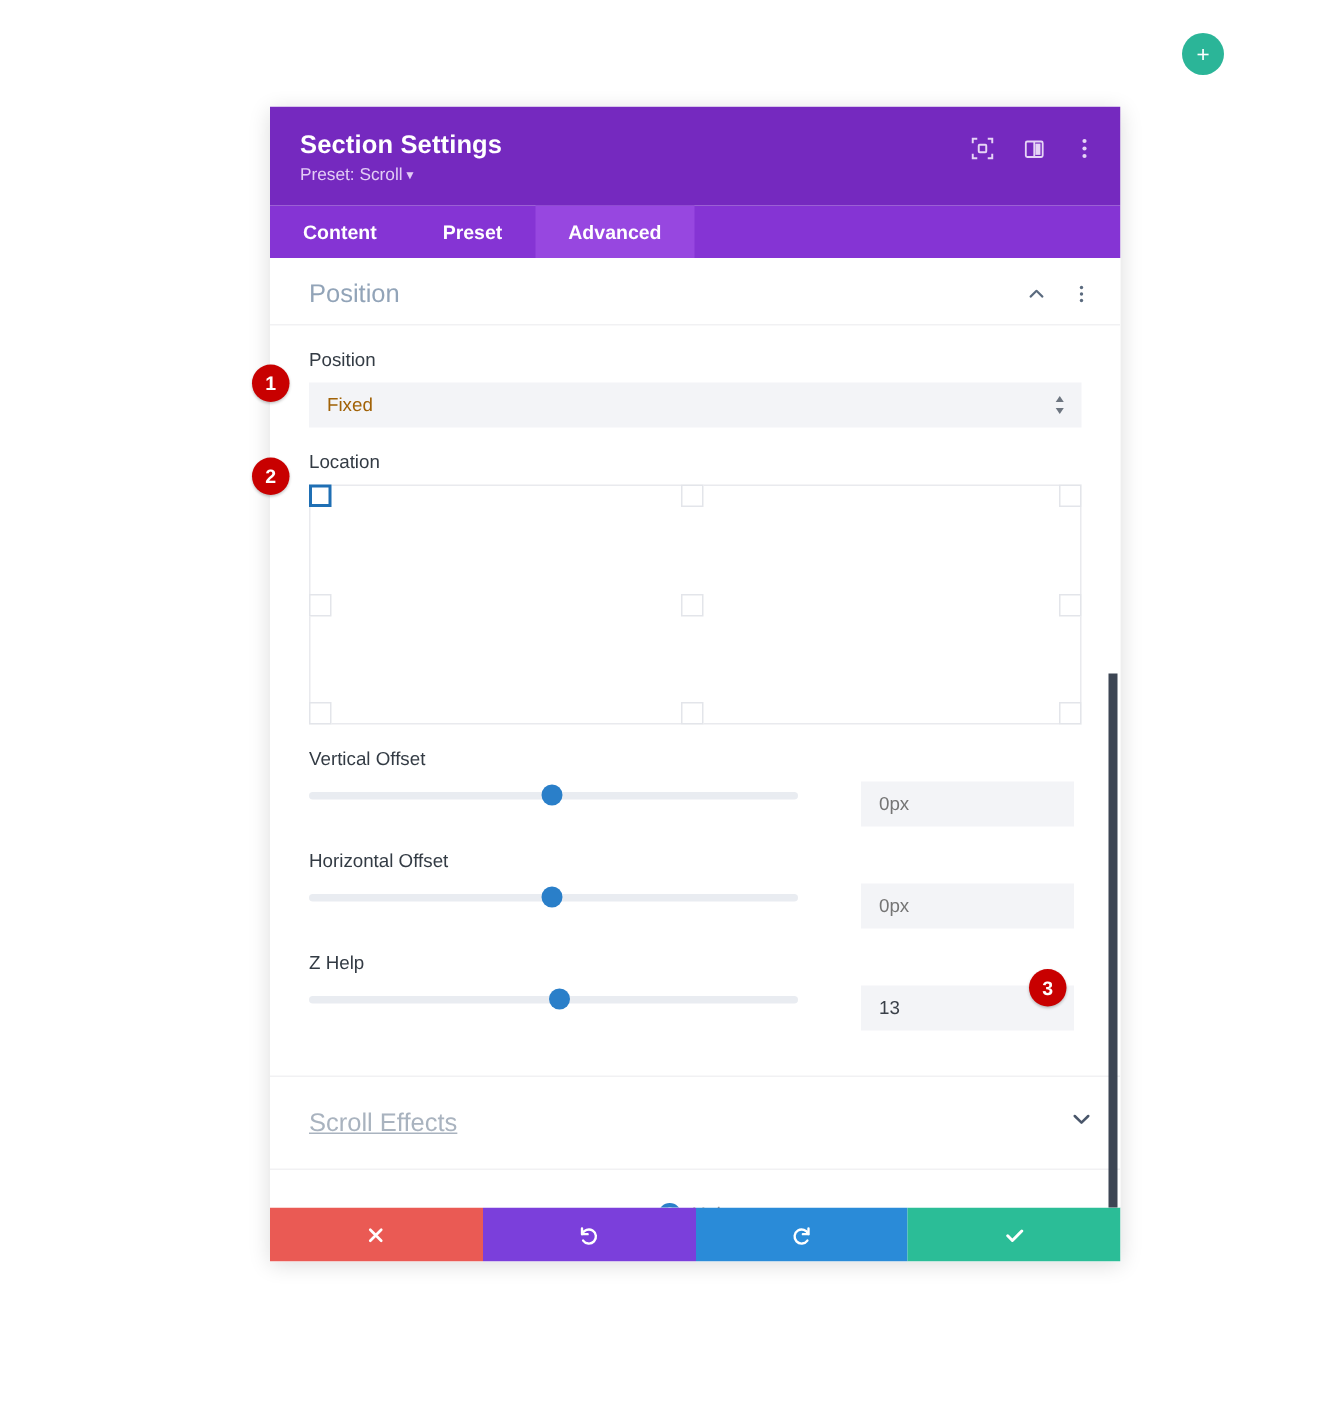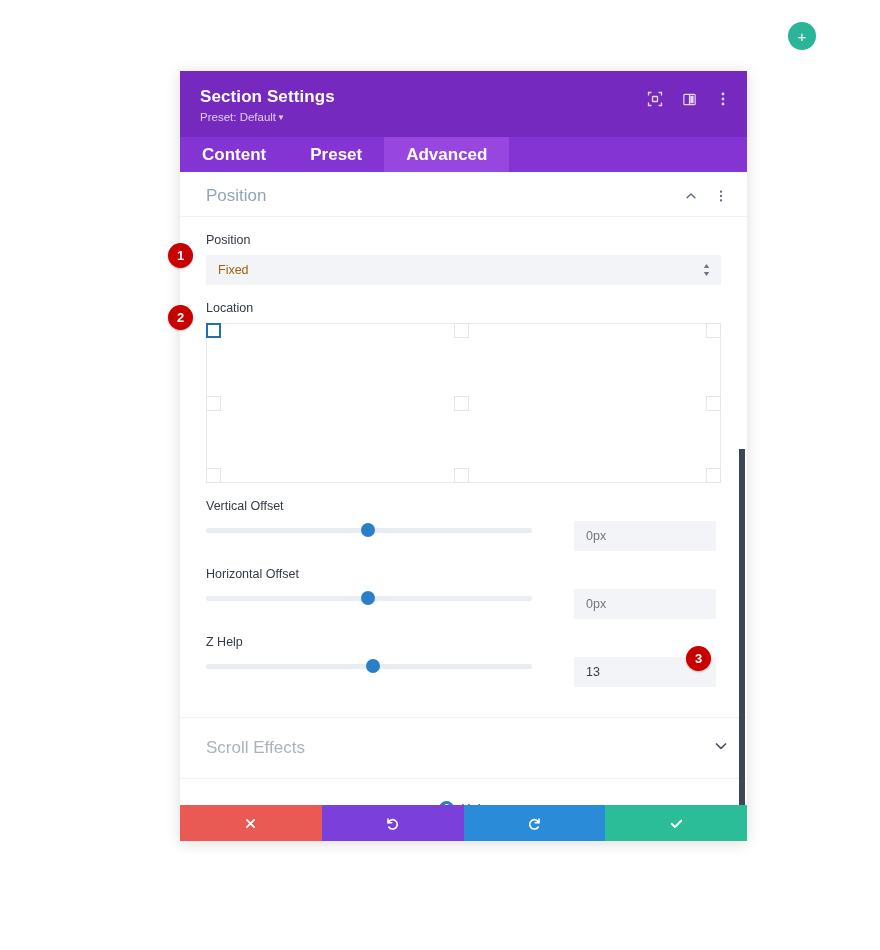--- a/index.html
+++ b/index.html
@@ -106,21 +106,21 @@
     flex: none;
     height: 35px;
   }
   .tab {
     padding: 0 22px;
     height: 35px;
     display: flex;
     align-items: center;
     justify-content: center;
     color: #ffffff;
-    font-size: 17px;
+    font-size: 13px;
     font-weight: bold;
     cursor: pointer;
     white-space: nowrap;
   }
   .tab.active { background: #9747e0; }
 
   
   .panel-body {
     flex: 1 1 auto;
     position: relative;
@@ -251,20 +251,21 @@
     padding: 20px 18px 20px 26px;
     border-top: 1px solid #f1f1f3;
     border-bottom: 1px solid #f1f1f3;
     margin-top: 30px;
     cursor: pointer;
   }
   .collapsed-sec .title {
     flex: 1;
     font-size: 17px;
     color: #a9b3bf;
+    text-decoration: underline;
   }
   .collapsed-sec .chev { color: #49566a; }
 
   
   .help-row {
     display: flex;
     align-items: center;
     justify-content: center;
     gap: 7px;
     padding: 22px 0 18px 0;
@@ -343,21 +344,21 @@
 <div id="stage">
 
   <div class="add-fab">
     <span>+</span>
   </div>
 
   <div class="panel">
 
     <div class="panel-header">
       <div class="panel-title">Section Settings</div>
-      <div class="panel-preset"><span>Preset: Default</span><span class="preset-caret">▼</span></div>
+      <div class="panel-preset"><span>Preset: Scroll</span><span class="preset-caret">▼</span></div>
 
       <div class="header-icons">
         <div class="hicon">
           <svg width="16" height="16" viewBox="0 0 16 16" fill="none" stroke="currentColor" stroke-width="1.3">
             <path d="M1.5 4.5v-3h3M14.5 4.5v-3h-3M1.5 11.5v3h3M14.5 11.5v3h-3"></path>
             <rect x="5.5" y="5.5" width="5" height="5" rx="0.6"></rect>
           </svg>
         </div>
         <div class="hicon">
           <svg width="15" height="15" viewBox="0 0 16 16" fill="none" stroke="currentColor" stroke-width="1.3">

